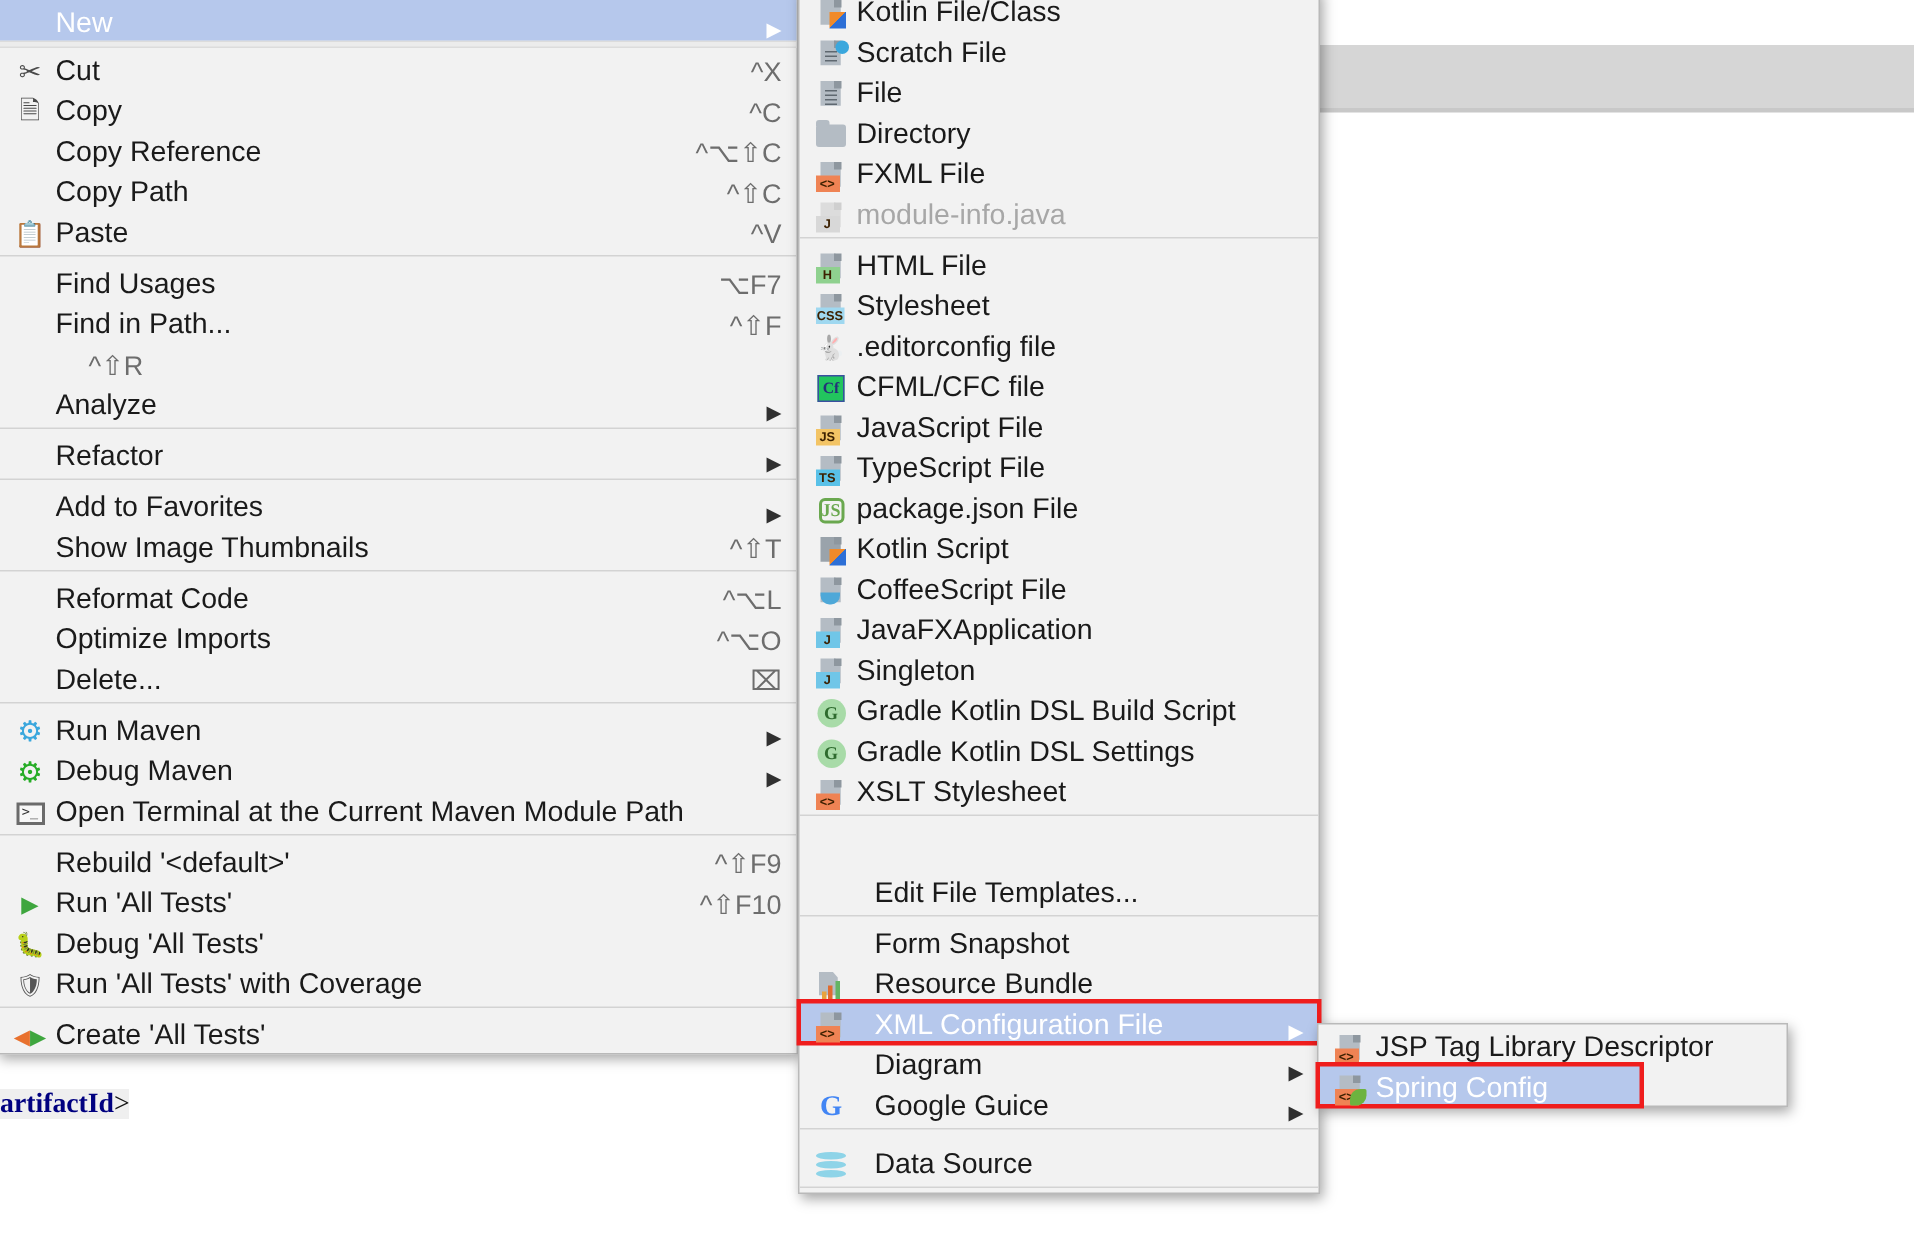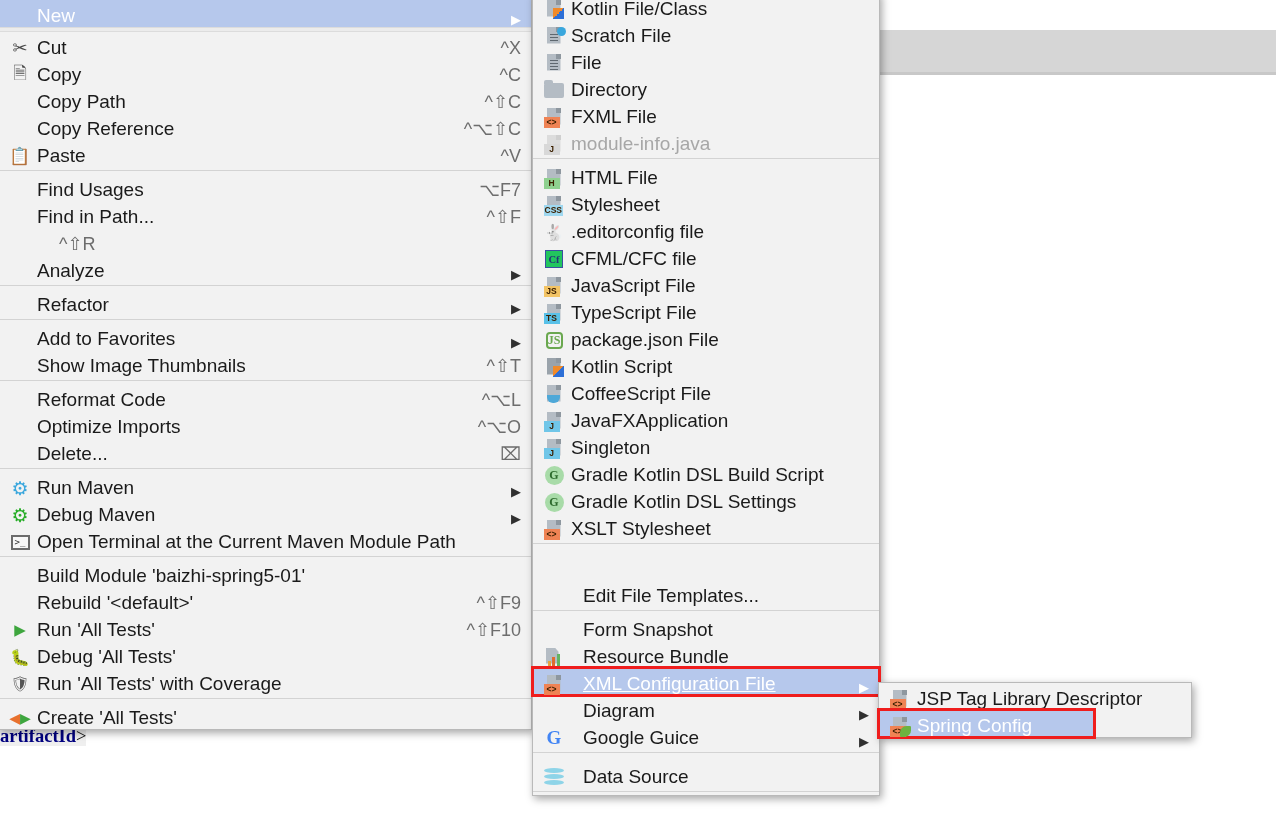--- a/index.html
+++ b/index.html
@@ -254,29 +254,29 @@
     </div>
     <div class="mi">
       <span class="ico">
           <span class="copyico">🗎</span>
         </span>
       <span class="lbl">Copy</span>
       <span class="acc">^C</span>
     </div>
     <div class="mi">
       <span class="ico"></span>
+      <span class="lbl">Copy Reference</span>
+      <span class="acc">^⌥⇧C</span>
+    </div>
+    <div class="mi">
+      <span class="ico"></span>
       <span class="lbl">Copy Path</span>
       <span class="acc">^⇧C</span>
     </div>
     <div class="mi">
-      <span class="ico"></span>
-      <span class="lbl">Copy Reference</span>
-      <span class="acc">^⌥⇧C</span>
-    </div>
-    <div class="mi">
       <span class="ico">
           <span class="clipico">📋</span>
         </span>
       <span class="lbl">Paste</span>
       <span class="acc">^V</span>
     </div>
     <div class="sep"></div>
 
     <div class="mi">
       <span class="ico"></span>
@@ -350,24 +350,20 @@
       <span class="arw">▶</span>
     </div>
     <div class="mi">
       <span class="ico">
           <span class="term">&gt;_</span>
         </span>
       <span class="lbl">Open Terminal at the Current Maven Module Path</span>
     </div>
     <div class="sep"></div>
 
-    <div class="mi">
-      <span class="ico"></span>
-      <span class="lbl">Build Module 'baizhi-spring5-01'</span>
-    </div>
     <div class="mi">
       <span class="ico"></span>
       <span class="lbl">Rebuild '&lt;default&gt;'</span>
       <span class="acc">^⇧F9</span>
     </div>
     <div class="mi">
       <span class="ico">
           <span class="playgreen">▶</span>
         </span>
       <span class="lbl">Run 'All Tests'</span>
@@ -603,21 +599,21 @@
       <span class="lbl" style="padding-left:12px;">Resource Bundle</span>
     </div>
     <div class="mi sel redbox">
       <span class="ico">
         <span class="fico">
             <span class="sheet"></span>
             <span class="fold"></span>
             <span class="badge b-orange">&lt;&gt;</span>
           </span>
       </span>
-      <span class="lbl" style="padding-left:12px;text-decoration:underline;">XML Configuration File</span>
+      <span class="lbl" style="padding-left:12px;">XML Configuration File</span>
       <span class="arw">▶</span>
     </div>
     <div class="mi">
       <span class="ico"></span>
       <span class="lbl" style="padding-left:12px;">Diagram</span>
       <span class="arw">▶</span>
     </div>
     <div class="mi">
       <span class="ico">
           <span class="gicon">G</span>

